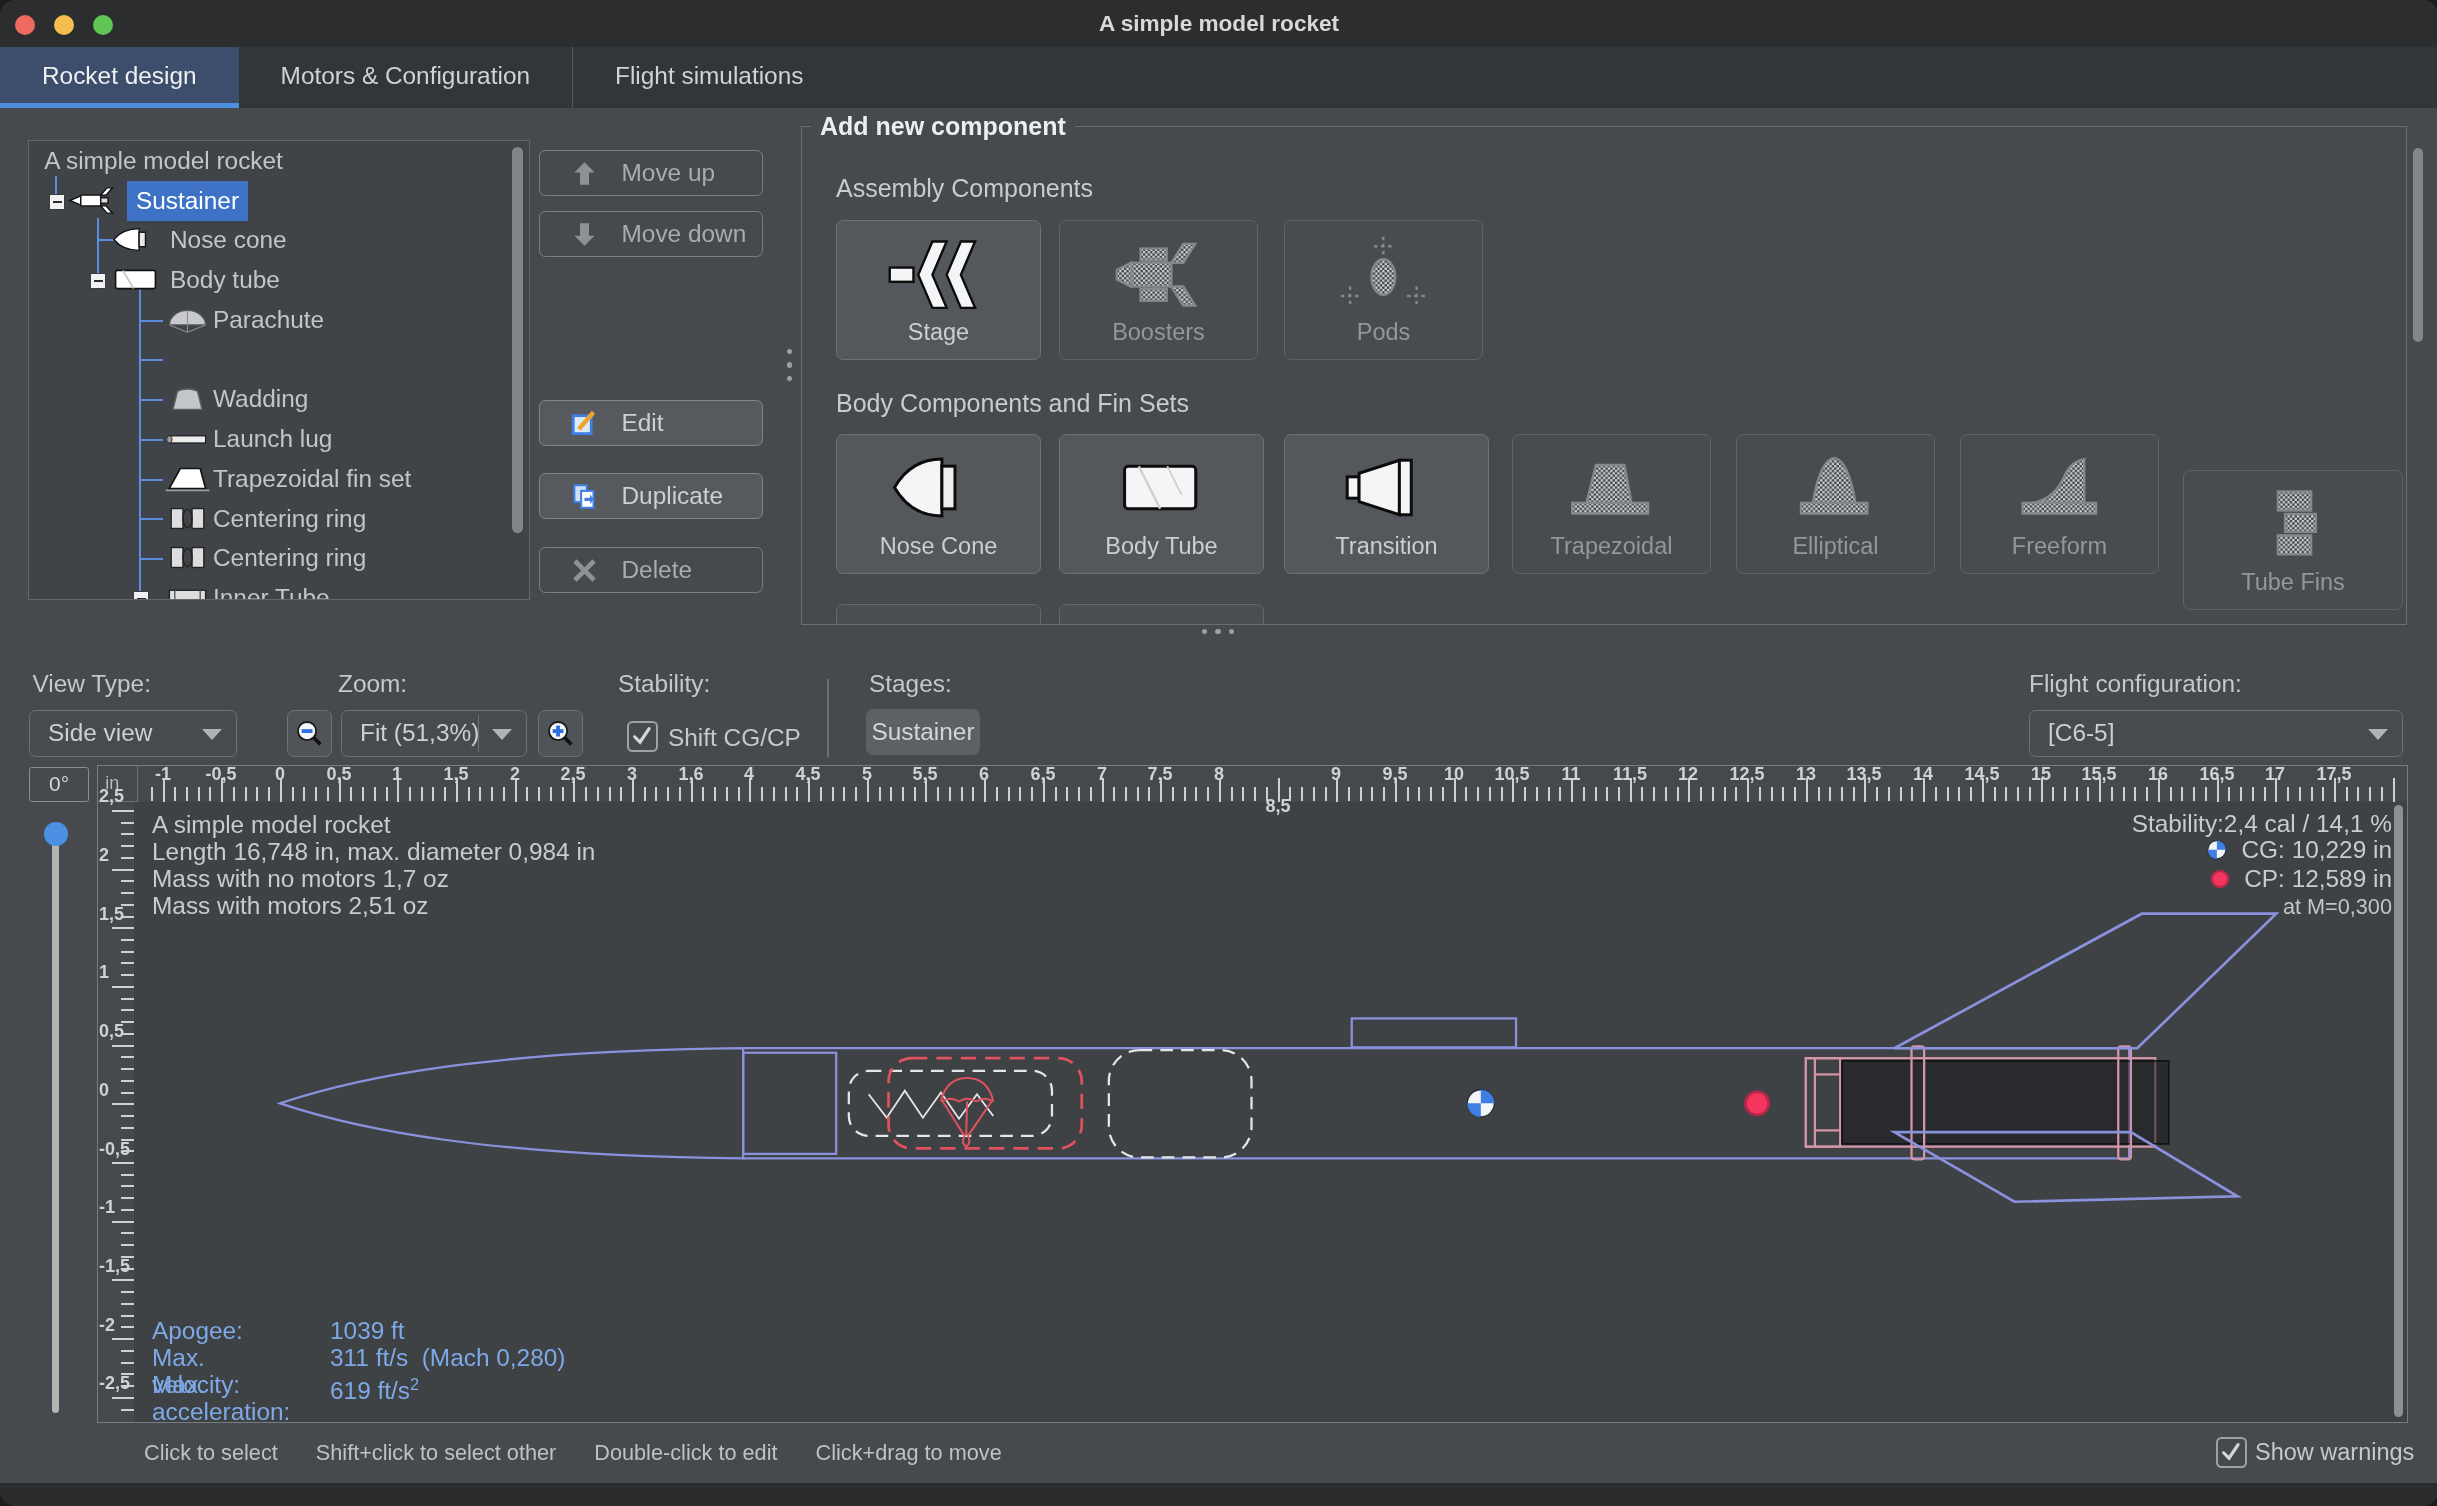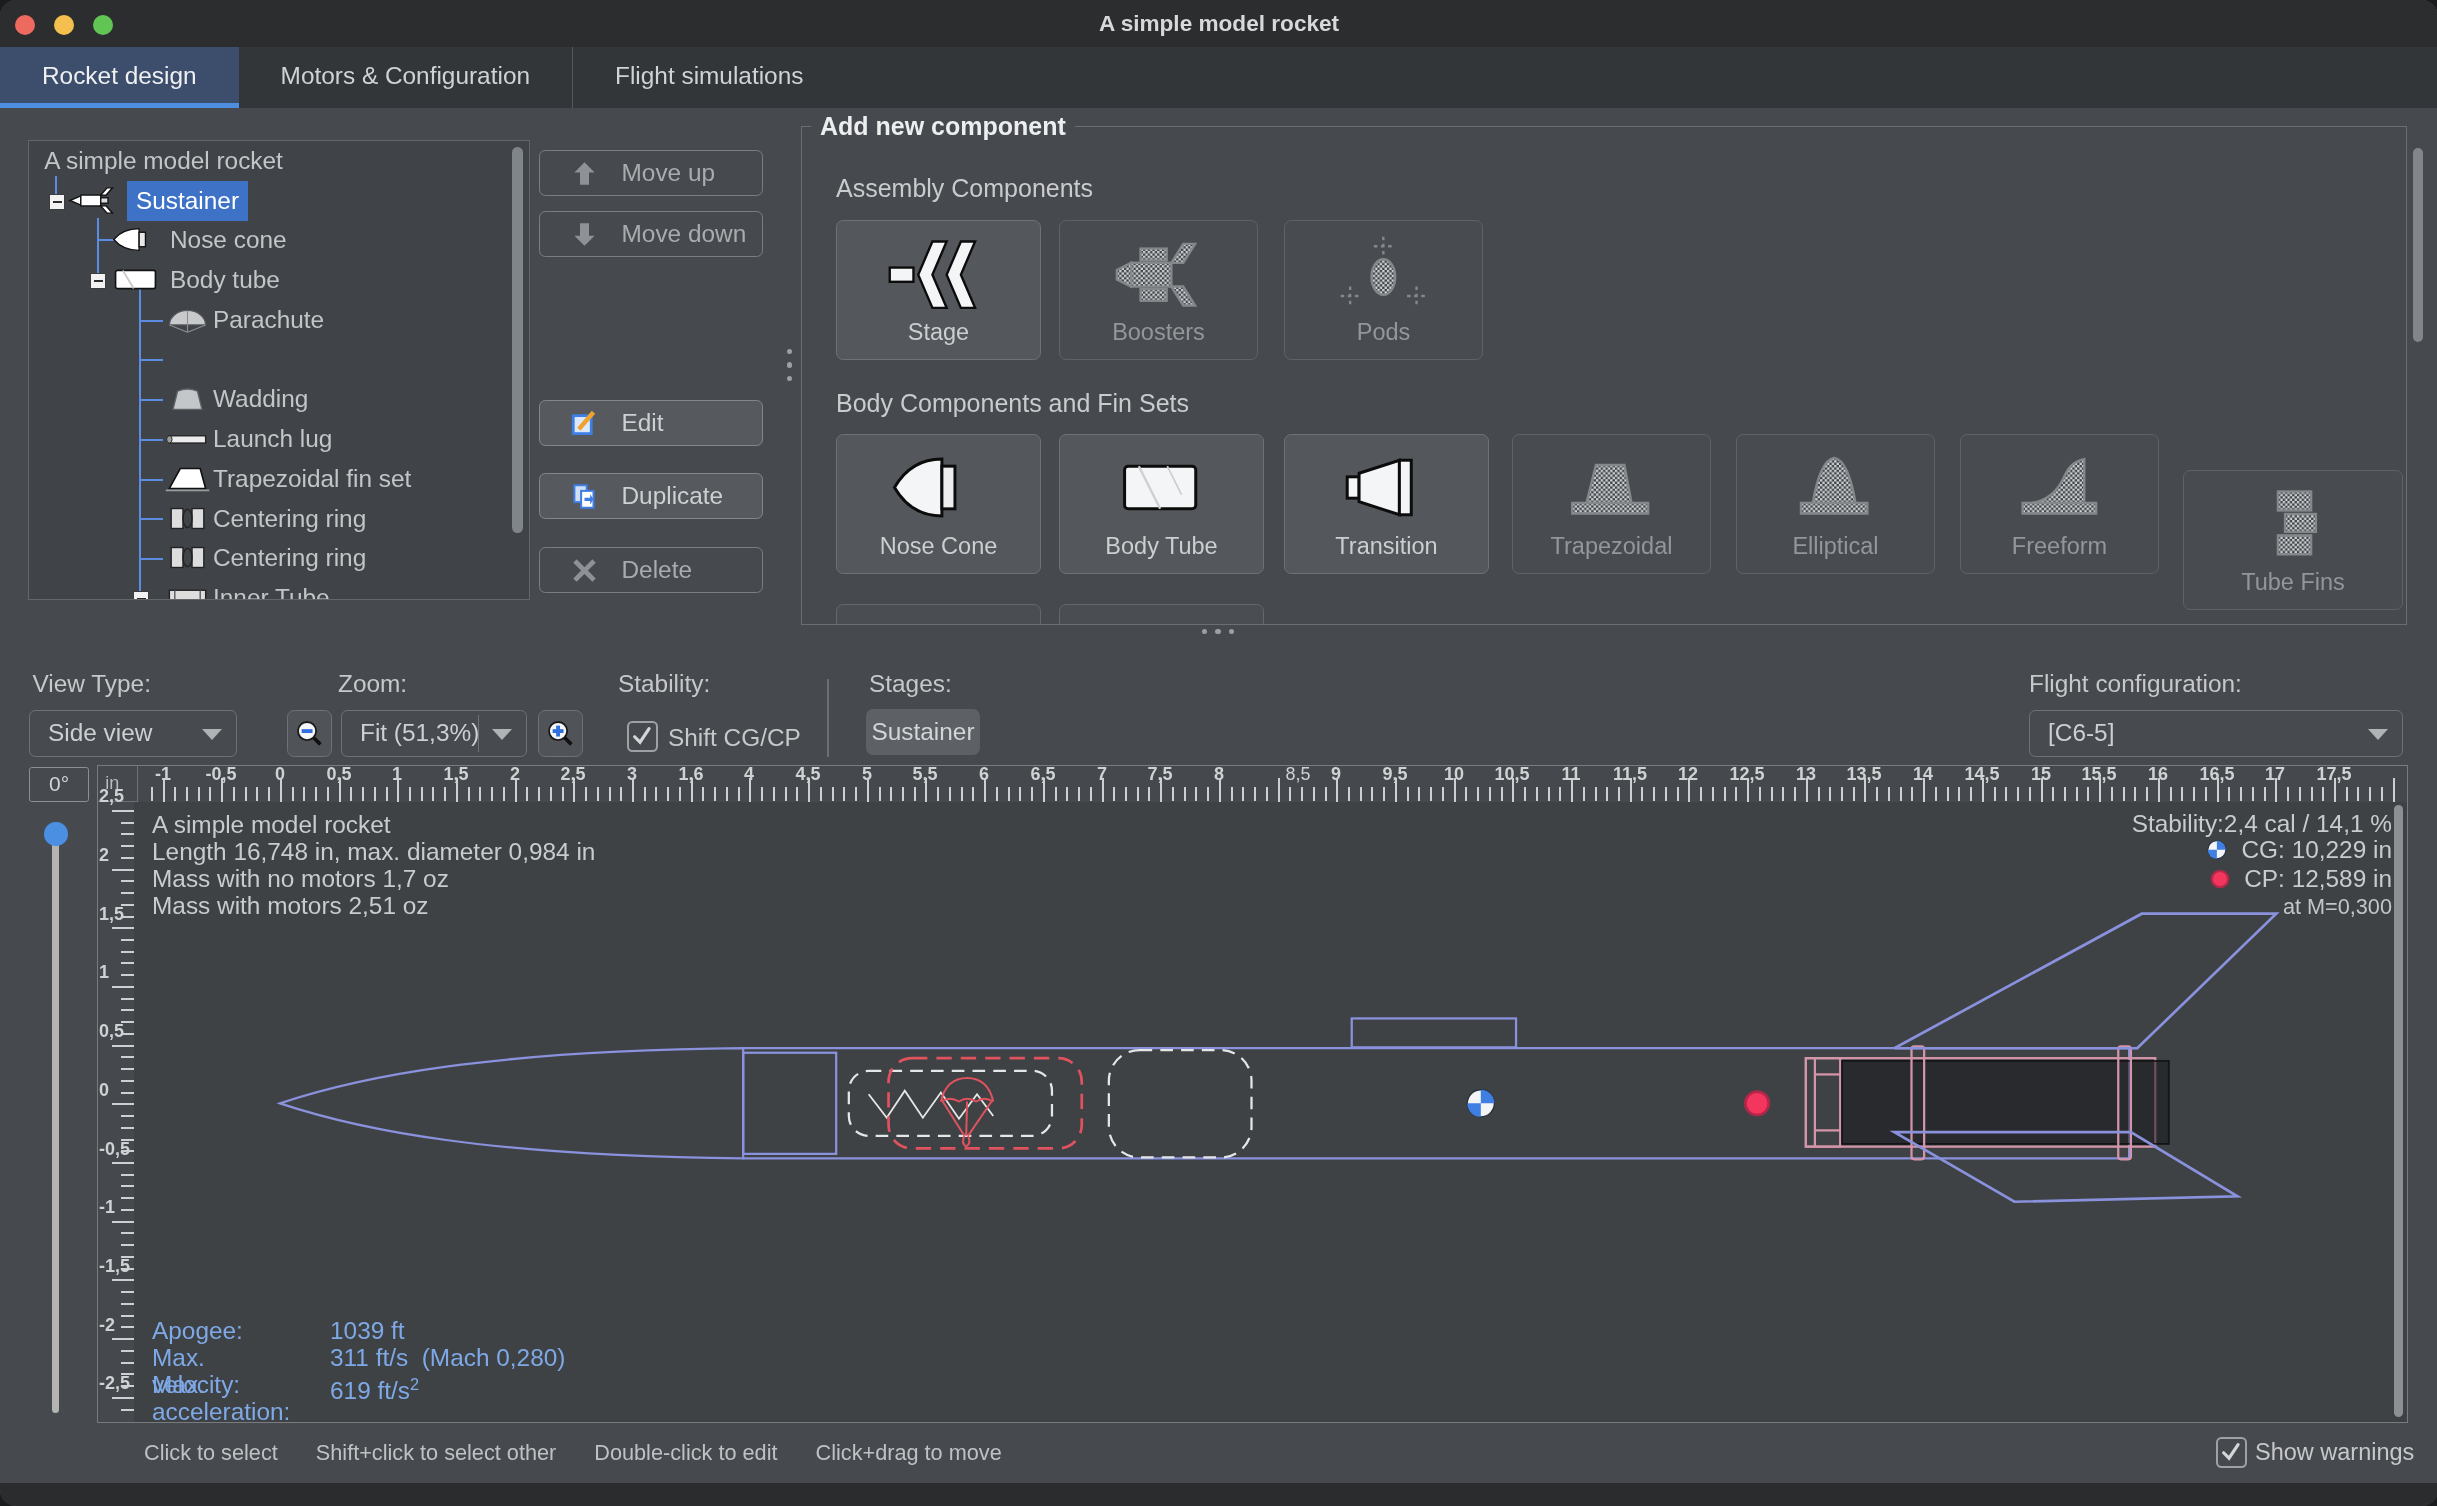--- a/index.html
+++ b/index.html
@@ -572,21 +572,21 @@
           <div class="rtick" style="left: 1184px; top: 787px; width: 1.8px; height: 14.4px;"></div>
           <div class="rtick" style="left: 1195px; top: 787px; width: 1.8px; height: 14.4px;"></div>
           <div class="rtick" style="left: 1207px; top: 787px; width: 1.8px; height: 14.4px;"></div>
           <div class="rtick" style="left: 1219px; top: 778px; width: 1.8px; height: 23.5px;"></div>
           <div class="rlab" style="left: 1219px; top: 764px; transform: translateX(-50%); font-weight: bold;">8</div>
           <div class="rtick" style="left: 1231px; top: 787px; width: 1.8px; height: 14.4px;"></div>
           <div class="rtick" style="left: 1242px; top: 787px; width: 1.8px; height: 14.4px;"></div>
           <div class="rtick" style="left: 1254px; top: 787px; width: 1.8px; height: 14.4px;"></div>
           <div class="rtick" style="left: 1266px; top: 787px; width: 1.8px; height: 14.4px;"></div>
           <div class="rtick" style="left: 1278px; top: 778px; width: 1.8px; height: 23.5px;"></div>
-          <div class="rlab" style="left: 1278px; top: 764px; transform: translateX(-50%); font-weight: normal; margin-left: 20px;">8,5</div>
+          <div class="rlab" style="left: 1278px; top: 796px; transform: translateX(-50%); font-weight: bold;">8,5</div>
           <div class="rtick" style="left: 1289px; top: 787px; width: 1.8px; height: 14.4px;"></div>
           <div class="rtick" style="left: 1301px; top: 787px; width: 1.8px; height: 14.4px;"></div>
           <div class="rtick" style="left: 1313px; top: 787px; width: 1.8px; height: 14.4px;"></div>
           <div class="rtick" style="left: 1325px; top: 787px; width: 1.8px; height: 14.4px;"></div>
           <div class="rtick" style="left: 1336px; top: 778px; width: 1.8px; height: 23.5px;"></div>
           <div class="rlab" style="left: 1336px; top: 764px; transform: translateX(-50%); font-weight: bold;">9</div>
           <div class="rtick" style="left: 1348px; top: 787px; width: 1.8px; height: 14.4px;"></div>
           <div class="rtick" style="left: 1360px; top: 787px; width: 1.8px; height: 14.4px;"></div>
           <div class="rtick" style="left: 1371px; top: 787px; width: 1.8px; height: 14.4px;"></div>
           <div class="rtick" style="left: 1383px; top: 787px; width: 1.8px; height: 14.4px;"></div>

